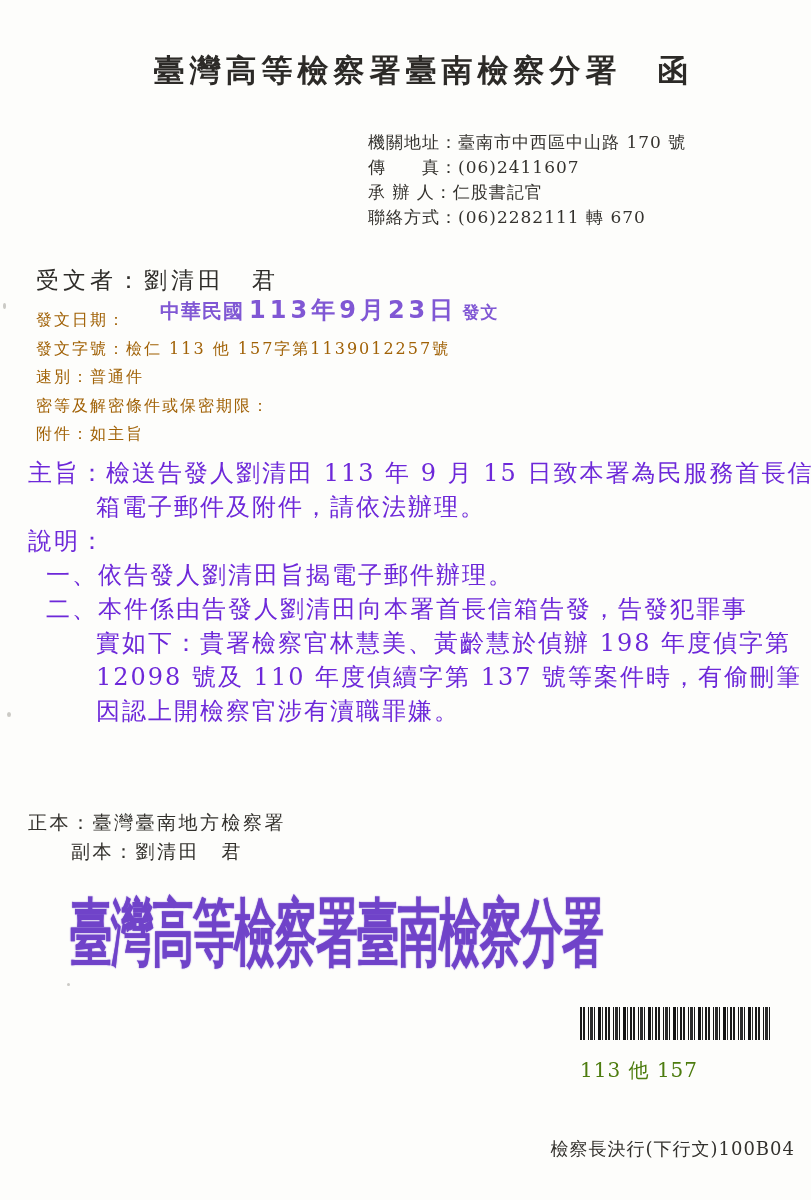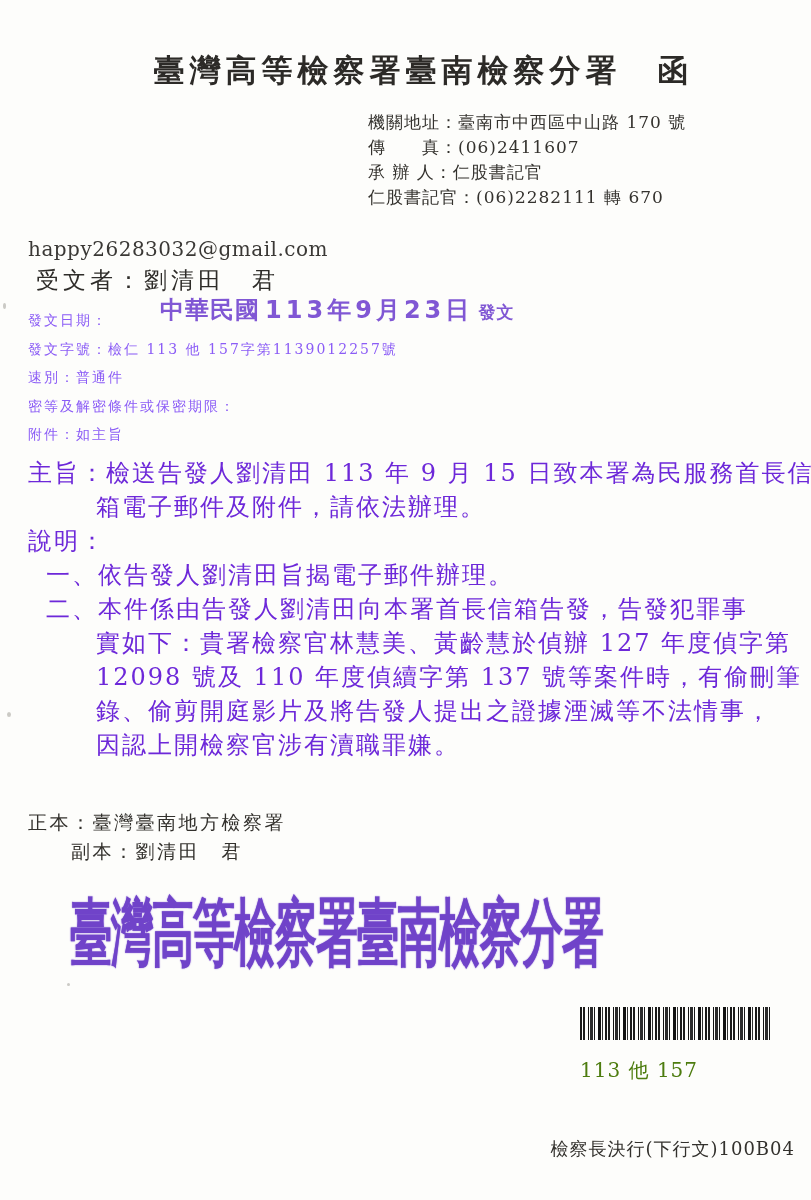--- a/index.html
+++ b/index.html
@@ -23,21 +23,21 @@
     font-size: 31px;
     font-weight: 600;
     letter-spacing: 5px;
     color: #2c2a27;
     margin: 0;
   }
 
   
   .agency-info {
     position: absolute;
-    left: 368px; top: 110px;
+    left: 368px; top: 130px;
     font-size: 17px;
     line-height: 25px;
     letter-spacing: 1px;
     color: #34322e;
   }
   .agency-info .row { white-space: nowrap; }
 
   
   .email-line {
     position: absolute;
@@ -50,41 +50,41 @@
     position: absolute;
     left: 36px; top: 265px;
     font-size: 23px;
     letter-spacing: 4px;
     color: #2e2c29;
   }
 
   
   .fields {
     position: absolute;
-    left: 28px; top: 306px;
-    font-size: 14px;
+    left: 36px; top: 306px;
+    font-size: 16px;
     line-height: 28.6px;
     letter-spacing: 2px;
-    color: #8b5cf6;
+    color: #a16207;
   }
   .fields .row { white-space: nowrap; }
 
   
   .date-stamp {
     position: absolute;
     left: 160px; top: 294px;
     color: #7a4fd2;
     white-space: nowrap;
     z-index: 3;
     opacity: 0.95;
   }
   .date-stamp .ds-prefix {
     font-family: "DejaVu Sans", "Liberation Sans", sans-serif;
     font-weight: 900;
-    font-size: 24px;
+    font-size: 20px;
     letter-spacing: 1px;
   }
   .date-stamp .ds-date {
     font-family: "DejaVu Sans", "Liberation Sans", sans-serif;
     font-weight: 700;
     font-size: 24px;
     letter-spacing: 4px;
   }
   .date-stamp .ds-suffix {
     font-family: "DejaVu Sans", "Liberation Sans", sans-serif;
@@ -186,25 +186,24 @@
     <div class="row">
       <span>機關地址：</span><span>臺南市中西區中山路 170 號</span>
     </div>
     <div class="row">
       <span>傳　　真：</span><span>(06)2411607</span>
     </div>
     <div class="row">
       <span>承 辦 人：</span><span>仁股書記官</span>
     </div>
     <div class="row">
-      <span>仁股書記官：</span><span>(06)2282111 轉 670</span>
-    </div>
-  </div>
-
-  <div class="email-line">happy26283032@gmail.com</div>
+      <span>聯絡方式：</span><span>(06)2282111 轉 670</span>
+    </div>
+  </div>
+
 
   <div class="recipient-line">
     <span>受文者：</span><span>劉清田　君</span>
   </div>
 
   <div class="date-stamp">
     <span class="ds-prefix">中華民國</span>
     <span class="ds-date">113年9月23日</span>
     <span class="ds-suffix">發文</span>
   </div>
@@ -232,23 +231,22 @@
       <span>主旨：</span><span>檢送告發人劉清田 113 年 9 月 15 日致本署為民服務首長信</span>
     </div>
     <div class="line indent-cont">箱電子郵件及附件，請依法辦理。</div>
     <div class="line">說明：</div>
     <div class="line indent-item">
       <span>一、</span><span>依告發人劉清田旨揭電子郵件辦理。</span>
     </div>
     <div class="line indent-item">
       <span>二、</span><span>本件係由告發人劉清田向本署首長信箱告發，告發犯罪事</span>
     </div>
-    <div class="line indent-cont">實如下：貴署檢察官林慧美、黃齡慧於偵辦 127 年度偵字第</div>
+    <div class="line indent-cont">實如下：貴署檢察官林慧美、黃齡慧於偵辦 198 年度偵字第</div>
     <div class="line indent-cont">12098 號及 110 年度偵續字第 137 號等案件時，有偷刪筆</div>
-    <div class="line indent-cont">錄、偷剪開庭影片及將告發人提出之證據湮滅等不法情事，</div>
     <div class="line indent-cont">因認上開檢察官涉有瀆職罪嫌。</div>
   </div>
 
   <div class="copies">
     <div class="row">
       <span>正本：</span><span>臺灣臺南地方檢察署</span>
     </div>
     <div class="row">
       <span>副本：</span><span>劉清田　君</span>
     </div>

